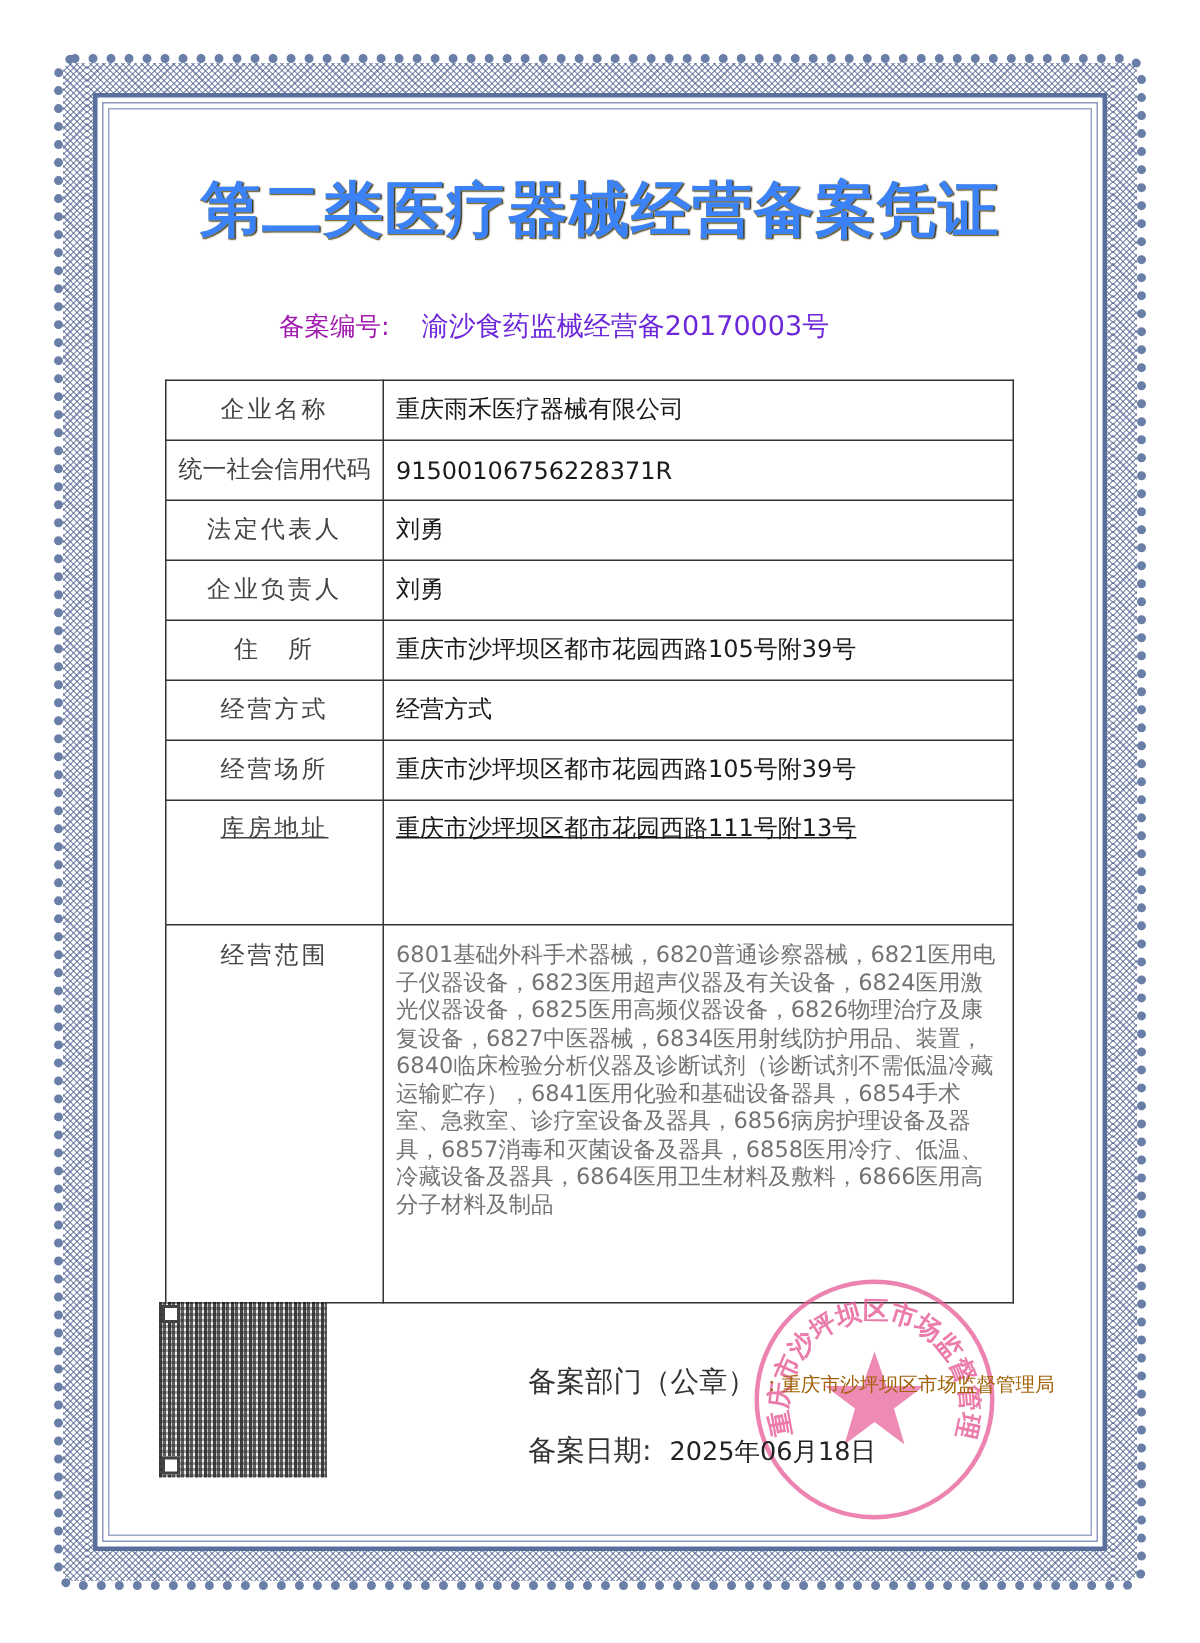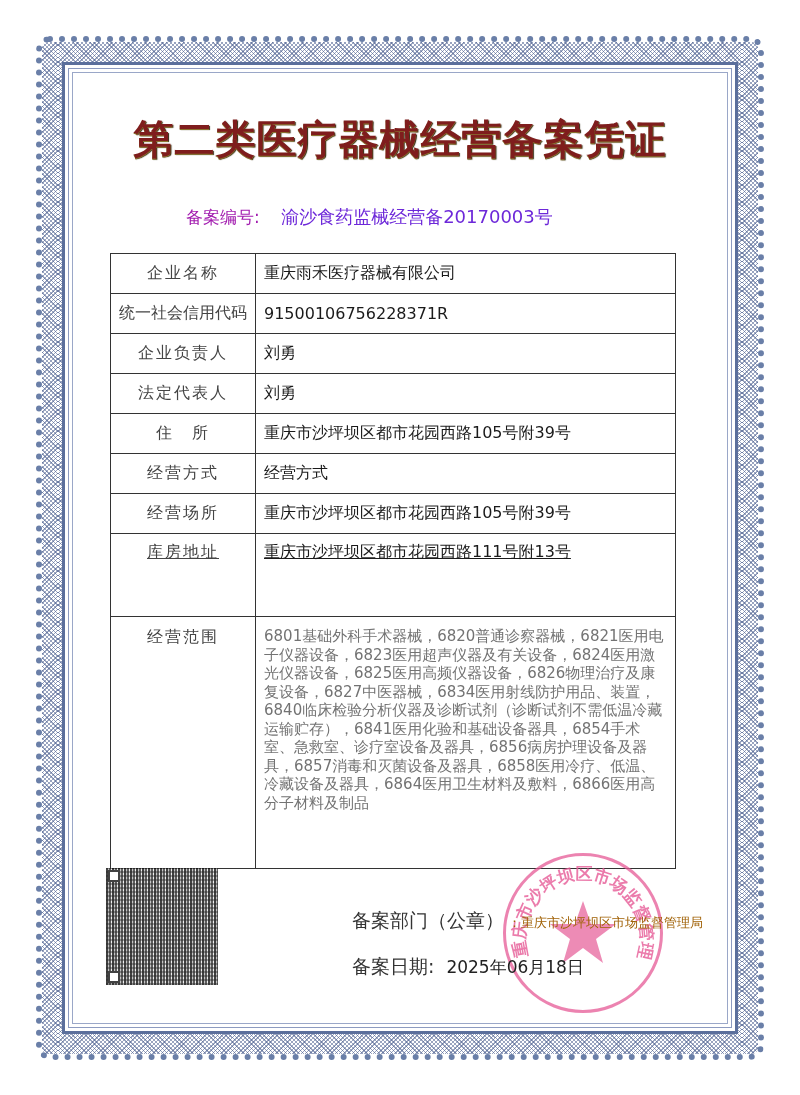--- a/index.html
+++ b/index.html
@@ -32,21 +32,21 @@
     outline: 1px solid #8c9ac0; outline-offset: -7px;
   }
   .frame-inner-line {
     position: absolute; left: 72px; top: 72px; width: 656px; height: 952px;
     box-sizing: border-box; border: 1px solid #9aa7c8;
   }
   .title {
     position: absolute; left: 0; width: 800px; top: 112px; text-align: center;
     font-family: "DejaVu Serif", "Liberation Serif", serif;
     font-size: 40px; font-weight: bold; letter-spacing: 1px;
-    color: #7f1d1d;
+    color: #3b82f6;
     text-shadow: 0 1px 0 #8a7430, 1px 1px 1px #2a2208;
   }
   .reg-line {
     position: absolute; left: 162px; top: 205px; font-size: 17px;
   }
   .reg-line .lbl { color: #a21caf; margin-right: 16px; margin-left: 24px; }
   .reg-line .val { color: #6d28d9; font-size: 18px; }
   table.info {
     position: absolute; left: 110px; top: 253px; width: 566px;
     border-collapse: collapse;
@@ -106,25 +106,25 @@
   <tbody>
       <tr class="r40">
     <td class="k">企业名称</td>
     <td class="v">重庆雨禾医疗器械有限公司</td>
   </tr>
   <tr class="r40">
     <td class="k" style="letter-spacing:0">统一社会信用代码</td>
     <td class="v">91500106756228371R</td>
   </tr>
   <tr class="r40">
-    <td class="k">企业负责人</td>
+    <td class="k">法定代表人</td>
     <td class="v">刘勇</td>
   </tr>
   <tr class="r40">
-    <td class="k">法定代表人</td>
+    <td class="k">企业负责人</td>
     <td class="v">刘勇</td>
   </tr>
   <tr class="r40">
     <td class="k">住　所</td>
     <td class="v">重庆市沙坪坝区都市花园西路105号附39号</td>
   </tr>
   <tr class="r40">
     <td class="k">经营方式</td>
     <td class="v">经营方式</td>
   </tr>

